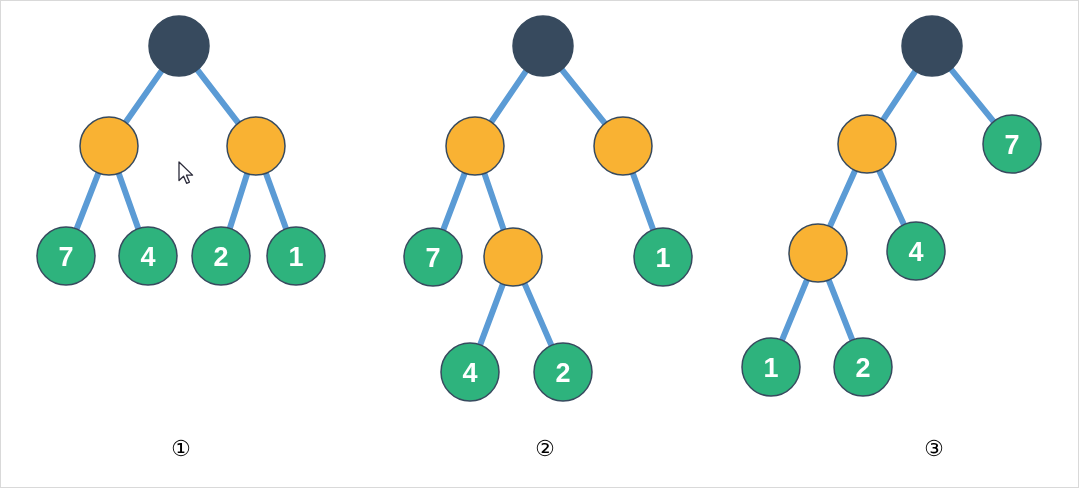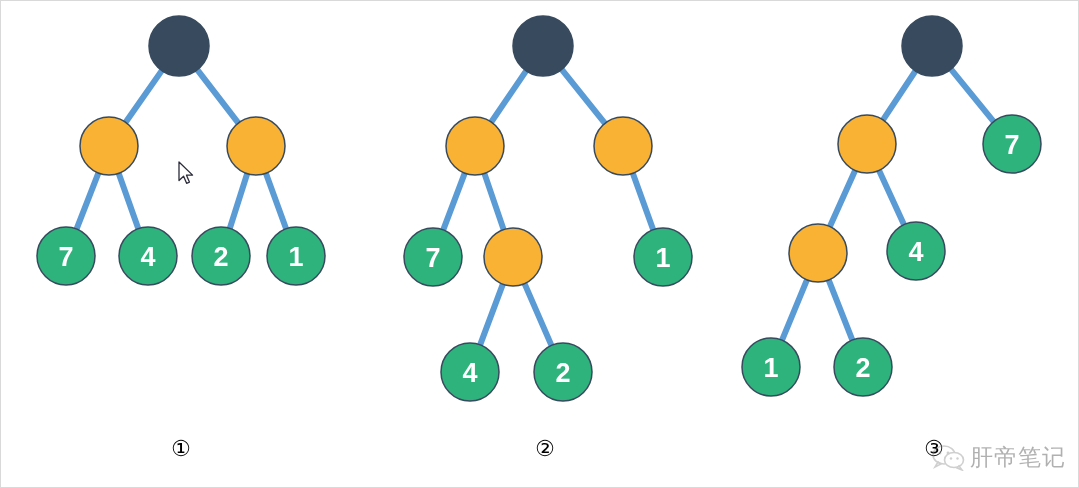--- a/index.html
+++ b/index.html
@@ -174,31 +174,18 @@
         </g>
       </g>
   </svg>
 
   <div id="captions-layer">
       <div class="caption-label" style="left: 170px; top: 437px; color: rgb(0, 0, 0);">①</div>
       <div class="caption-label" style="left: 534px; top: 437px; color: rgb(0, 0, 0);">②</div>
       <div class="caption-label" style="left: 923px; top: 437px; color: rgb(0, 0, 0);">③</div>
     </div>
 
-  <div id="watermark">
-    <svg width="34" height="26" viewBox="0 0 34 26">
-      <ellipse cx="12" cy="10" rx="11" ry="9" fill="none" stroke="#8a8a8a" stroke-width="1.6"></ellipse>
-      <path d="M6 17 L3 22 L9 19 Z" fill="none" stroke="#8a8a8a" stroke-width="1.6"></path>
-      <circle cx="8" cy="8" r="1.4" fill="#8a8a8a"></circle>
-      <circle cx="16" cy="8" r="1.4" fill="#8a8a8a"></circle>
-      <ellipse cx="22" cy="15" rx="9.5" ry="7.5" fill="#ffffff" stroke="#8a8a8a" stroke-width="1.6"></ellipse>
-      <path d="M27 21 L30 25 L25 23 Z" fill="#ffffff" stroke="#8a8a8a" stroke-width="1.6"></path>
-      <circle cx="19" cy="13.5" r="1.2" fill="#8a8a8a"></circle>
-      <circle cx="25.5" cy="13.5" r="1.2" fill="#8a8a8a"></circle>
-    </svg>
-    <span id="watermark-text">肝帝笔记</span>
-  </div>
 
   <svg id="cursor-pointer" width="20" height="26" viewBox="0 0 20 26" style="left: 177px; top: 160px;">
     <path d="M1 1 L1 19.5 L5.6 15.2 L8.6 22.3 L11.4 21.1 L8.5 14.2 L14.6 14.1 Z" fill="#ffffff" stroke="#2b2b3a" stroke-width="1.3" stroke-linejoin="round"></path>
   </svg>
 
 </div>
 
 </body></html>

